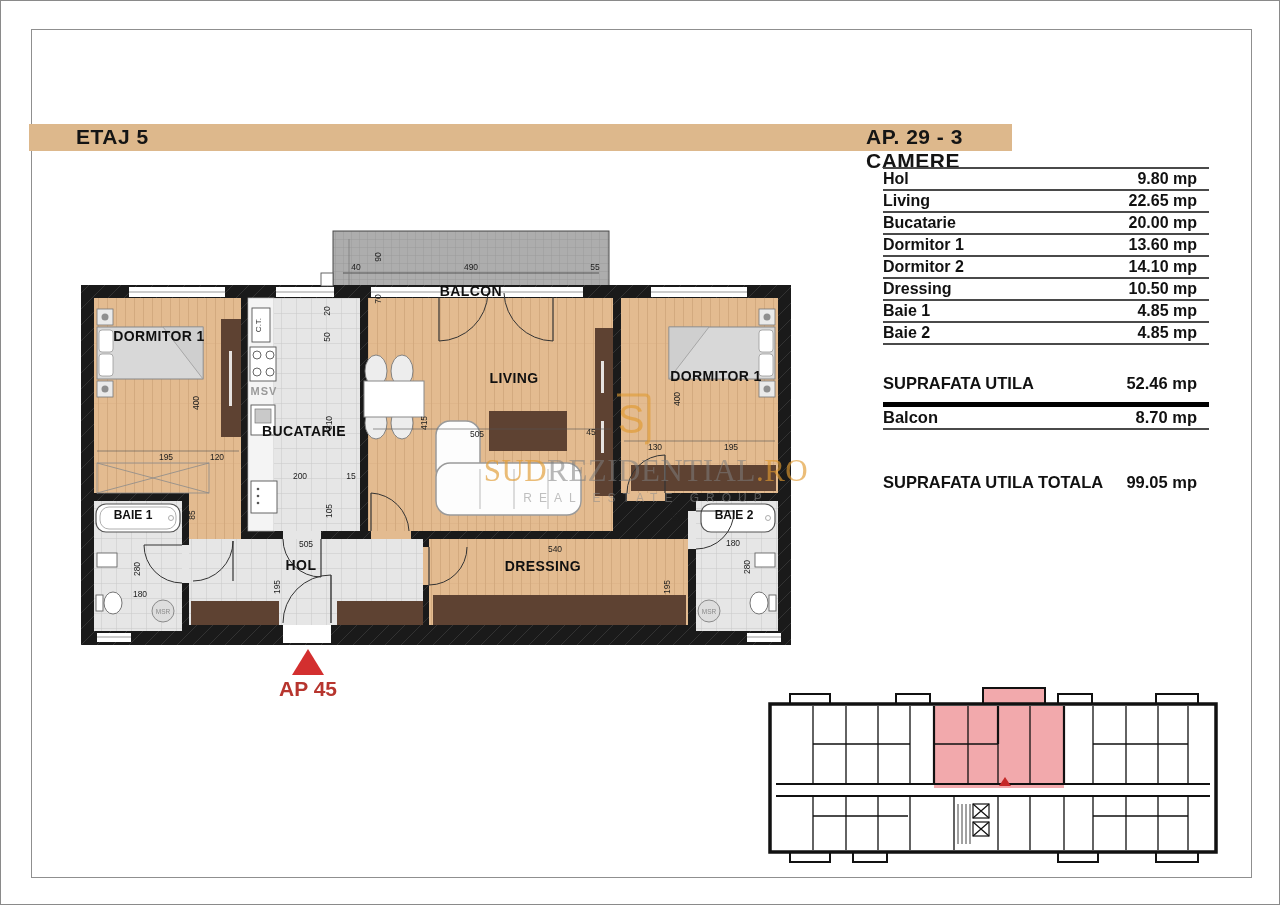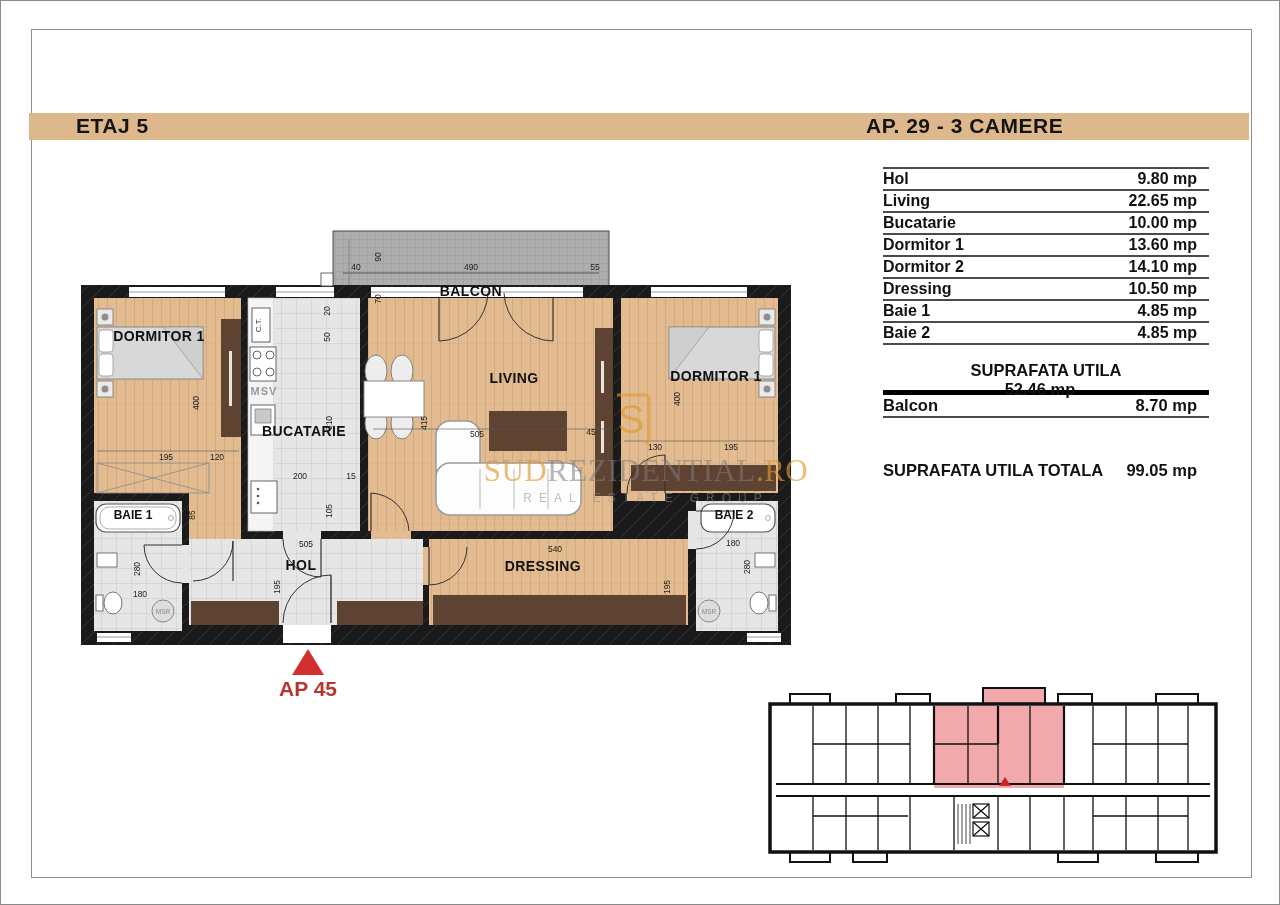--- a/index.html
+++ b/index.html
@@ -1,31 +1,31 @@
 <!DOCTYPE html>
 <html><head>
 <meta charset="utf-8">
 <style>
   html,body{margin:0;padding:0;background:#fff;}
   #page{position:relative;width:1278px;height:903px;background:#fff;border:1px solid #8a8a8a;
         font-family:"Liberation Sans",sans-serif;overflow:hidden;}
   #inner-frame{position:absolute;left:30px;top:28px;width:1219px;height:847px;border:1px solid #8f8f8f;}
   
-  #header-bar{position:absolute;left:28px;top:112px;width:1220px;height:27px;background:#DDB88C;}
+  #header-bar{position:absolute;left:28px;top:123px;width:983px;height:27px;background:#DDB88C;}
   #header-bar .hlabel{position:absolute;top:1px;font-size:21px;font-weight:bold;color:#141414;letter-spacing:.5px;}
   #floor-label{left:47px;}
   #apartment-label{left:837px;}
   
   #area-table{position:absolute;left:882px;top:166px;width:326px;font-weight:bold;color:#111;}
   .arow{display:flex;justify-content:space-between;align-items:center;height:20px;
         border-bottom:2px solid #4a4a4a;font-size:16px;}
   .arow:first-child{border-top:2px solid #4a4a4a;}
   .arow .val{padding-right:12px;}
   .summary-row{display:flex;justify-content:space-between;font-size:16.5px;height:20px;align-items:center;}
-  #subtotal-row{margin-top:16px;flex-direction:column;}
+  #subtotal-row{margin-top:28px;}
   #thick-divider{height:5px;background:#000;margin-top:9px;}
   #balcony-row{border-bottom:2px solid #4a4a4a;height:21px;}
   #total-row{margin-top:42px;}
   .summary-row .val{padding-right:12px;}
   
   #plan-wrap{position:absolute;left:70px;top:222px;width:730px;height:482px;}
   svg text{font-family:"Liberation Sans",sans-serif;}
   .room-label{font-size:14px;font-weight:bold;fill:#101010;letter-spacing:.4px;}
   .small-label{font-size:12px;font-weight:bold;fill:#101010;}
   .dim{font-size:8.5px;fill:#1d1d1d;}
@@ -60,21 +60,21 @@
     <div class="arow">
       <span>Hol</span>
       <span class="val">9.80 mp</span>
     </div>
     <div class="arow">
       <span>Living</span>
       <span class="val">22.65 mp</span>
     </div>
     <div class="arow">
       <span>Bucatarie</span>
-      <span class="val">10.00 mp</span>
+      <span class="val">20.00 mp</span>
     </div>
     <div class="arow">
       <span>Dormitor 1</span>
       <span class="val">13.60 mp</span>
     </div>
     <div class="arow">
       <span>Dormitor 2</span>
       <span class="val">14.10 mp</span>
     </div>
     <div class="arow">

